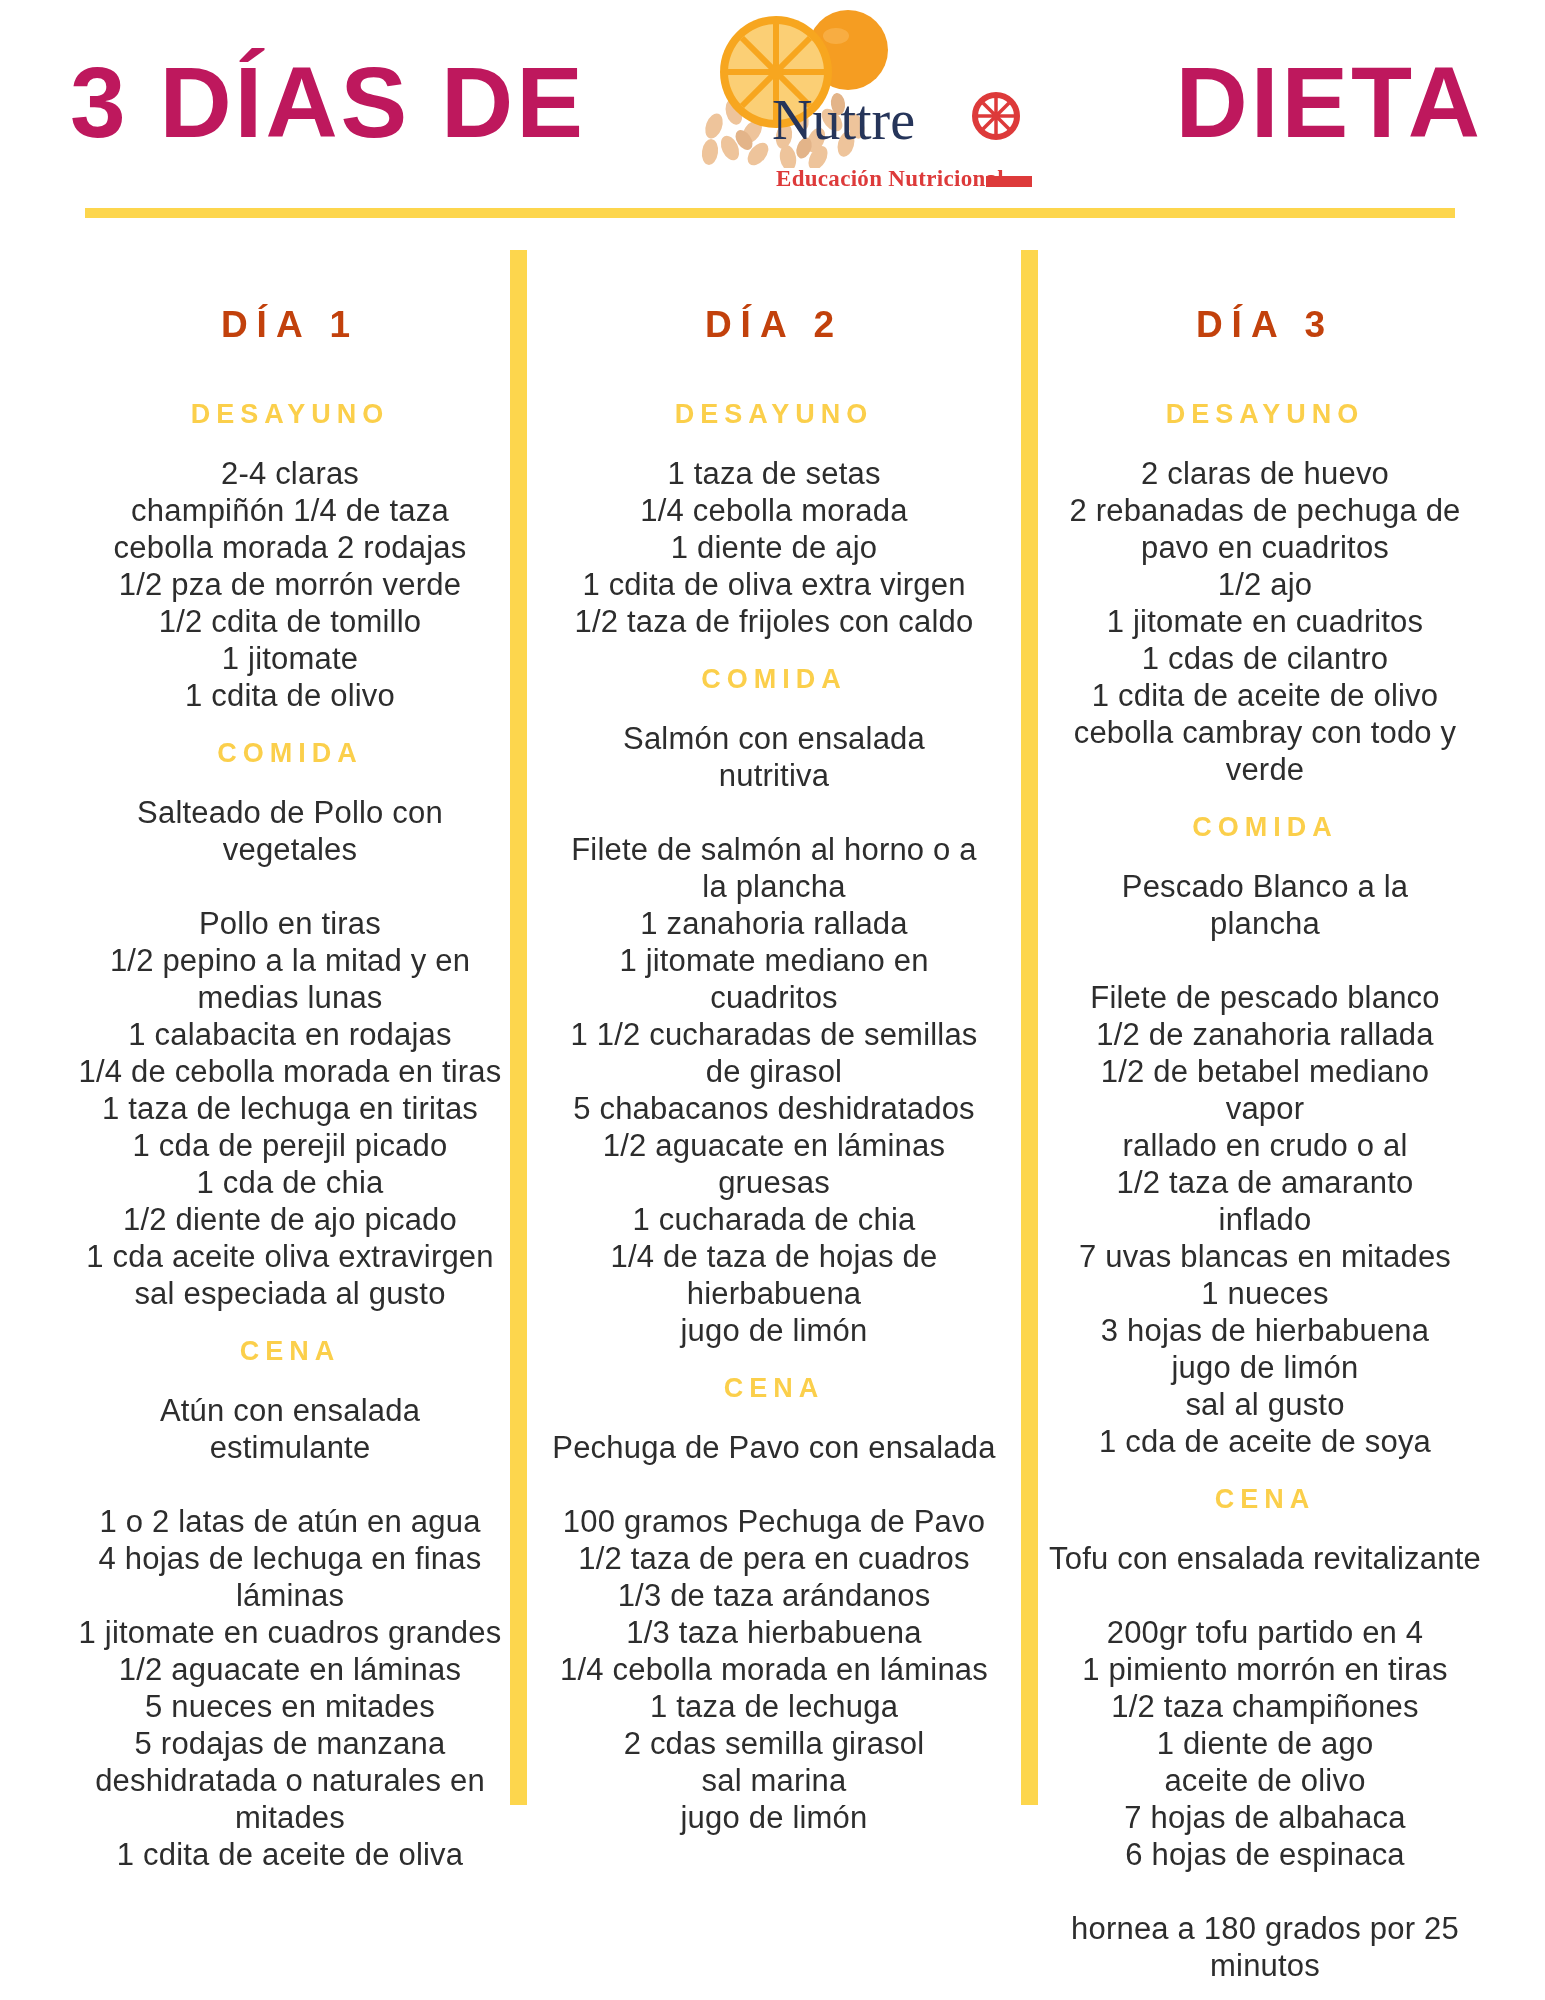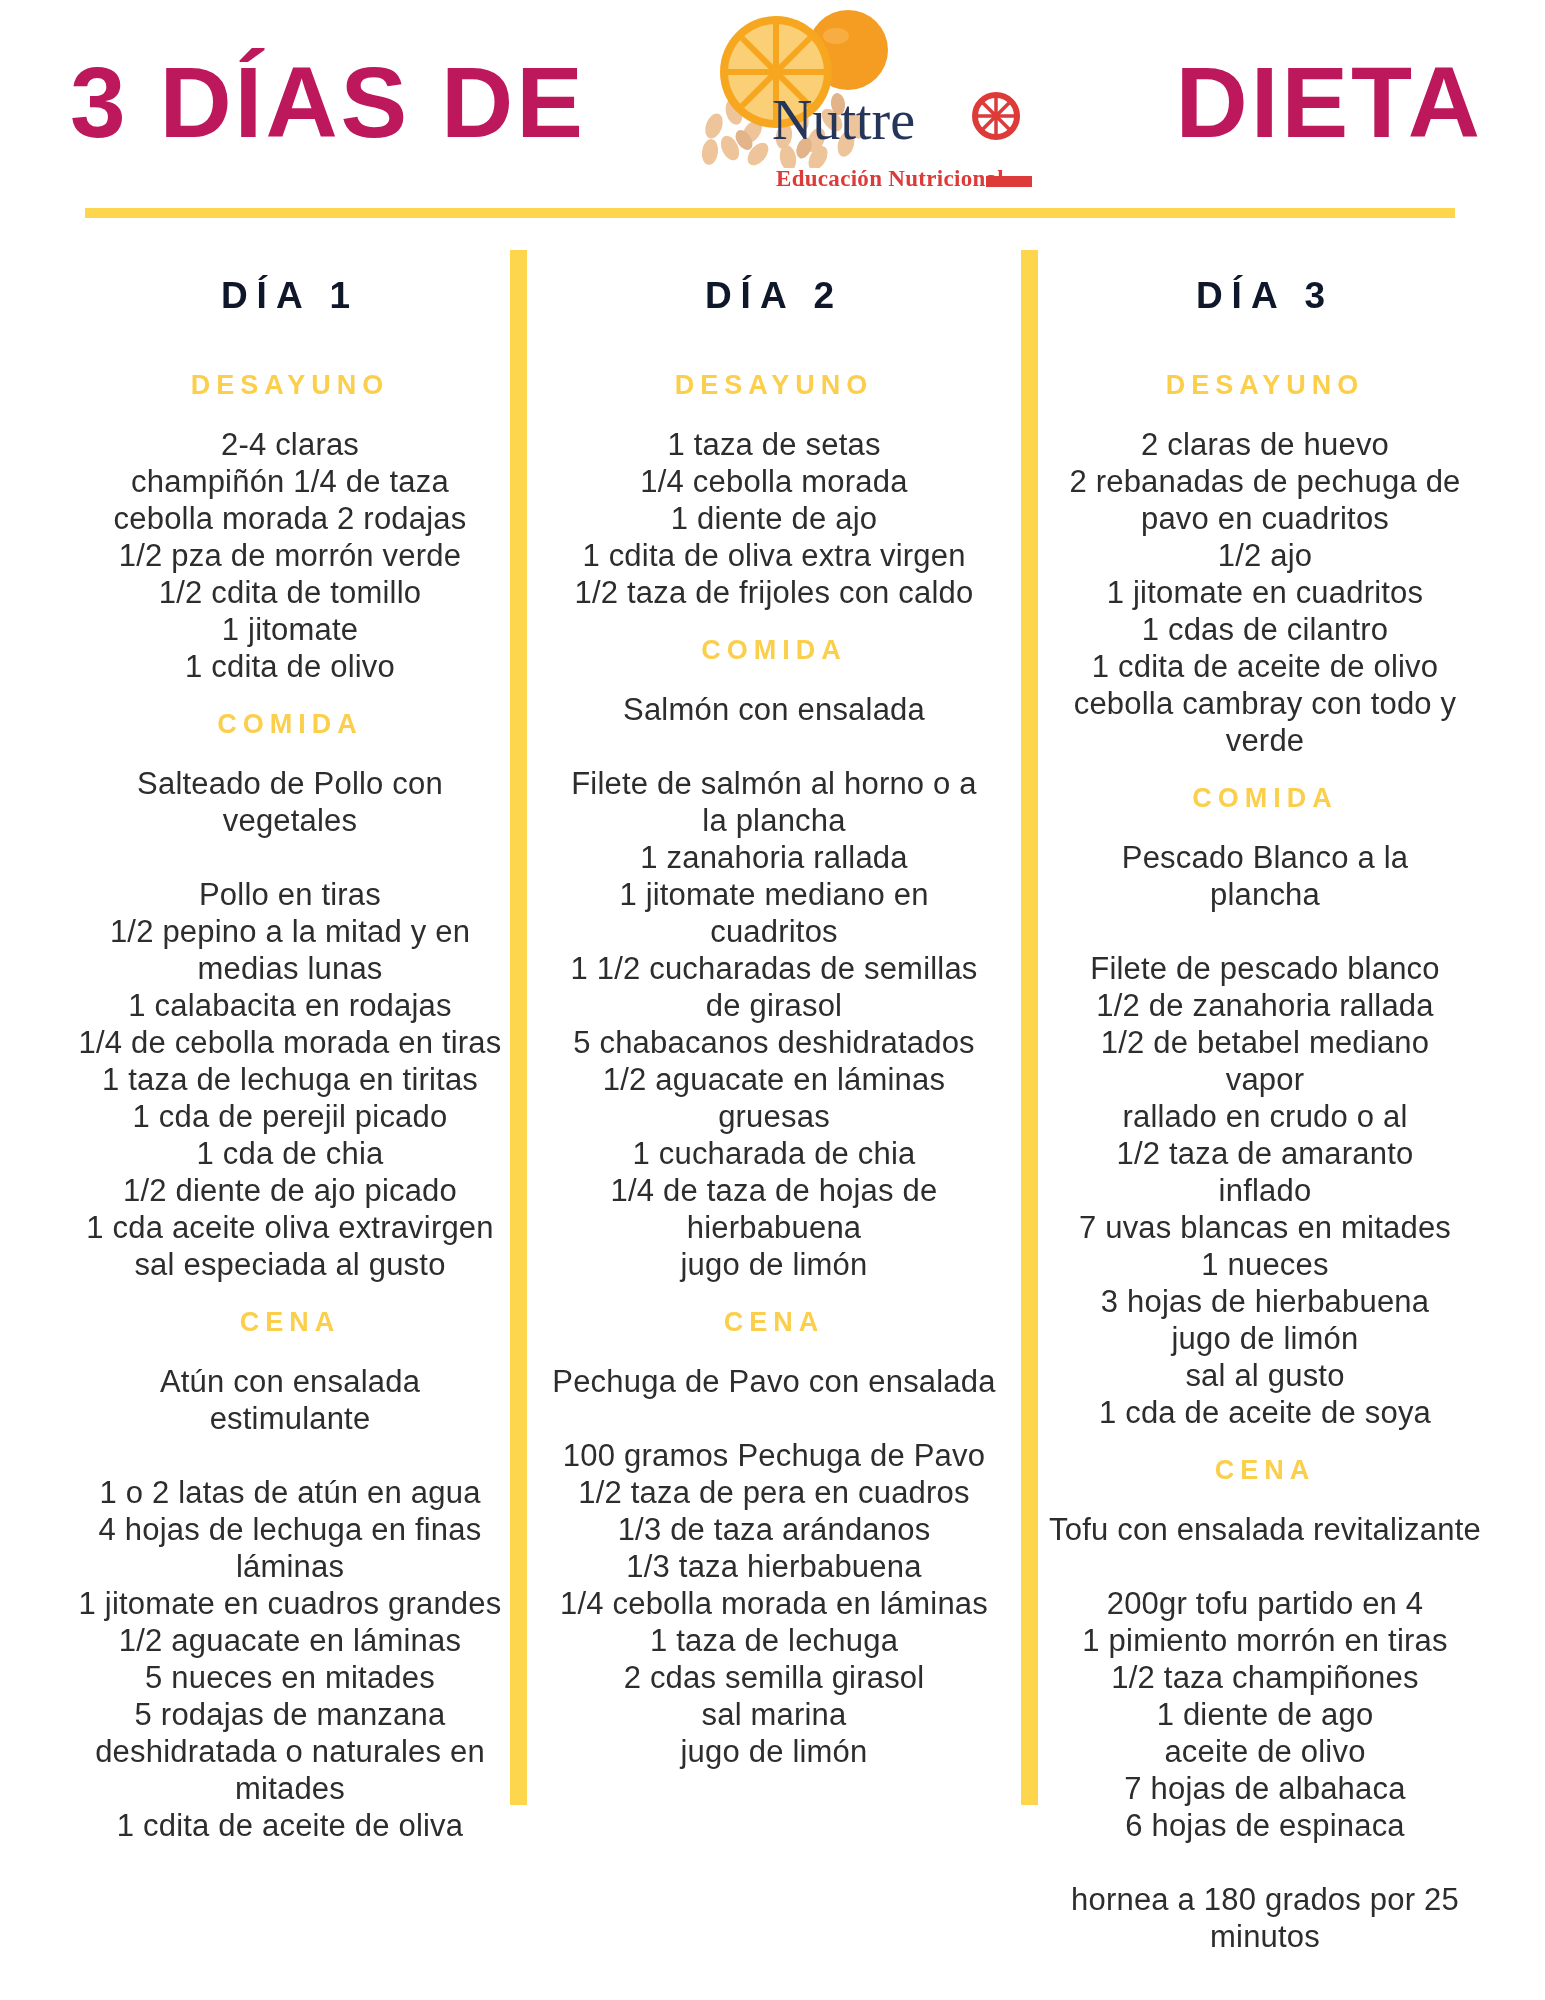--- a/index.html
+++ b/index.html
@@ -28,22 +28,22 @@
   .columns{position:absolute;top:248px;left:0;width:1545px;}
   .divider{position:absolute;top:2px;width:17px;height:1555px;background:#FDD64D;}
   .divider-1{left:510px;}
   .divider-2{left:1021px;}
   .cols-flex{display:flex;padding:0 52px 0 70px;}
   section.col{text-align:center;}
   section.col:nth-of-type(1){width:440px;}
   section.col:nth-of-type(2){width:494px;margin-left:17px;}
   section.col:nth-of-type(3){width:456px;margin-left:16px;}
 
-  .day-title{margin:27px 0 0;font-size:37px;line-height:42px;font-weight:800;
-             letter-spacing:9px;color:#0f172a;}
+  .day-title{margin:56px 0 0;font-size:37px;line-height:42px;font-weight:800;
+             letter-spacing:9px;color:#c2410c;}
   .meal{margin-top:24px;}
   .meals > section.meal:nth-of-type(1){margin-top:53px;}
   .meal-name{margin:0;font-size:27px;line-height:30px;font-weight:800;
              letter-spacing:6px;color:#FBCF4B;}
   .items{margin-top:26px;}
   .item{font-size:31px;line-height:37px;min-height:37px;letter-spacing:.2px;
         white-space:nowrap;color:#2d2d2d;}
 </style>
 </head>
 <body>
@@ -194,20 +194,21 @@
                 <div class="item">1 diente de ajo</div>
                 <div class="item">1 cdita de oliva extra virgen</div>
                 <div class="item">1/2 taza de frijoles con caldo</div>
               </div>
               </section>
             <section class="meal">
                 <h3 class="meal-name">COMIDA</h3>
                 <div class="items">
 
                 <div class="item">Salmón con ensalada</div>
+                <div class="item">nutritiva</div>
                 <div class="item"></div>
                 <div class="item">Filete de salmón al horno o a</div>
                 <div class="item">la plancha</div>
                 <div class="item">1 zanahoria rallada</div>
                 <div class="item">1 jitomate mediano en</div>
                 <div class="item">cuadritos</div>
                 <div class="item">1 1/2 cucharadas de semillas</div>
                 <div class="item">de girasol</div>
                 <div class="item">5 chabacanos deshidratados</div>
                 <div class="item">1/2 aguacate en láminas</div>

